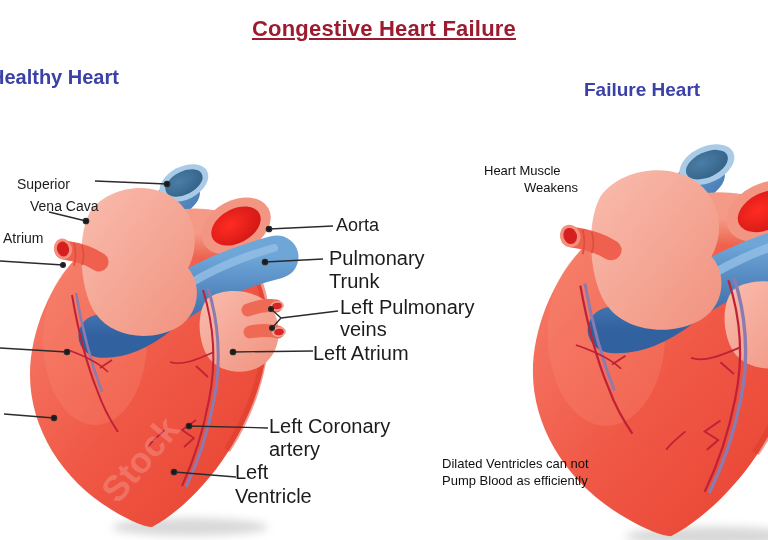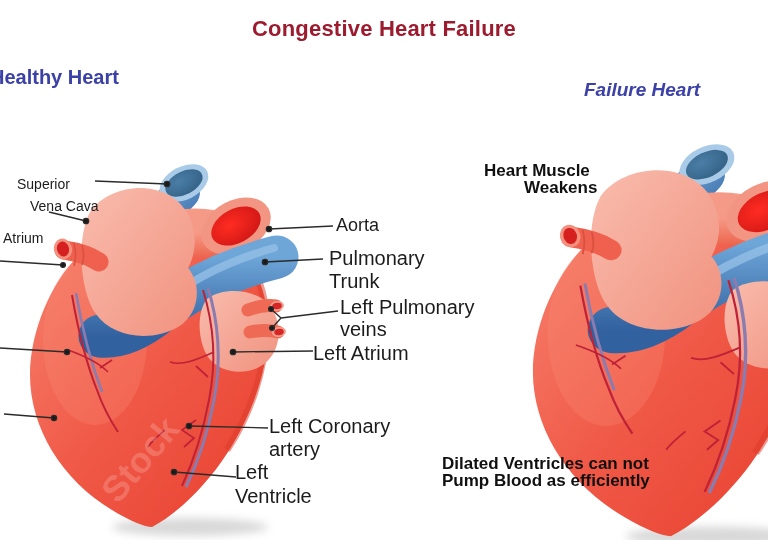--- a/index.html
+++ b/index.html
@@ -1,35 +1,35 @@
 <!DOCTYPE html>
 <html><head>
 <meta charset="utf-8">
 <style>
   html,body{margin:0;padding:0;background:#fff;}
   #stage{position:relative;width:768px;height:540px;overflow:hidden;background:#ffffff;
          font-family:"Liberation Sans", sans-serif;}
   .abs{position:absolute;}
   #title{left:0;top:16px;width:768px;text-align:center;font-size:22px;font-weight:bold;
-         color:#9c1b2e;letter-spacing:.2px;}
+         color:#9c1b2e;letter-spacing:.2px;text-decoration:underline;}
   .heading{font-size:20px;font-weight:bold;color:#3b41a6;white-space:nowrap;}
   #healthy-heading{left:-10px;top:66px;}
-  #failure-heading{left:584px;top:79px;font-size:19px;font-style:italic;}
+  #failure-heading{left:584px;top:79px;font-size:19px;}
   .lbl{color:#1c1c1c;font-size:20px;line-height:22px;white-space:nowrap;}
   .lbl.small{font-size:14px;margin-top:28px;}
   #lbl-svc{left:17px;top:145px;}
   #lbl-svc .l2{padding-left:13px;}
   #lbl-atrium{left:3px;top:199px;}
   #lbl-aorta{left:336px;top:214px;font-size:18px;}
   #lbl-pt{left:329px;top:247px;line-height:23px;}
   #lbl-lpv{left:340px;top:296px;}
   #lbl-la{left:313px;top:342px;}
   #lbl-lca{left:269px;top:415px;line-height:23px;}
   #lbl-lv{left:235px;top:460px;line-height:24px;}
-  .note{color:#101010;font-size:17px;font-weight:bold;line-height:16.5px;white-space:nowrap;}
+  .note{color:#101010;font-size:13px;font-weight:normal;line-height:16.5px;white-space:nowrap;}
   #note-muscle{left:484px;top:163px;}
   #note-muscle .l2{margin-left:40px;}
   #note-dilated{left:394px;top:456px;margin-left:48px;}
   svg{display:block;}
 </style>
 </head>
 <body>
 
 <div id="stage">
 

